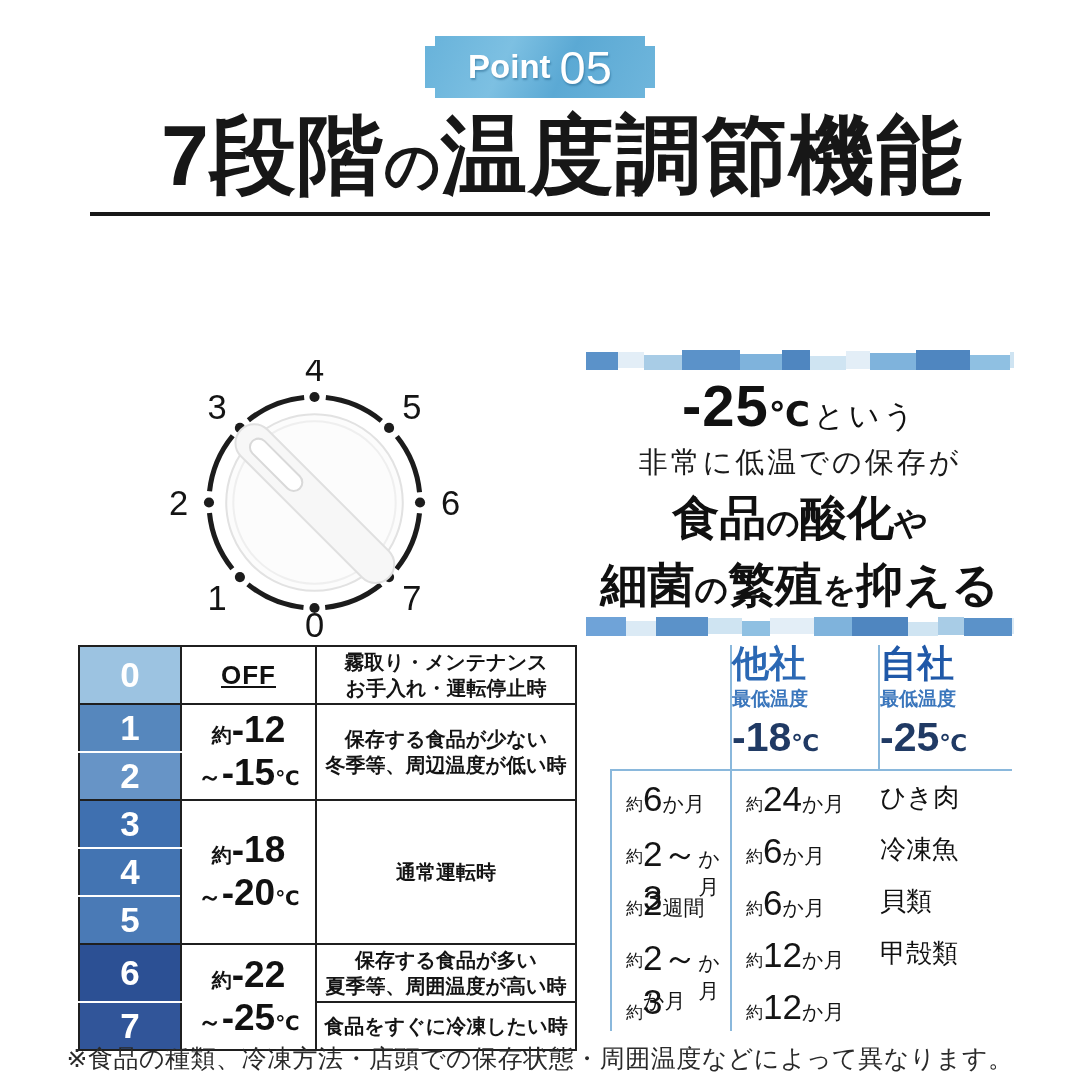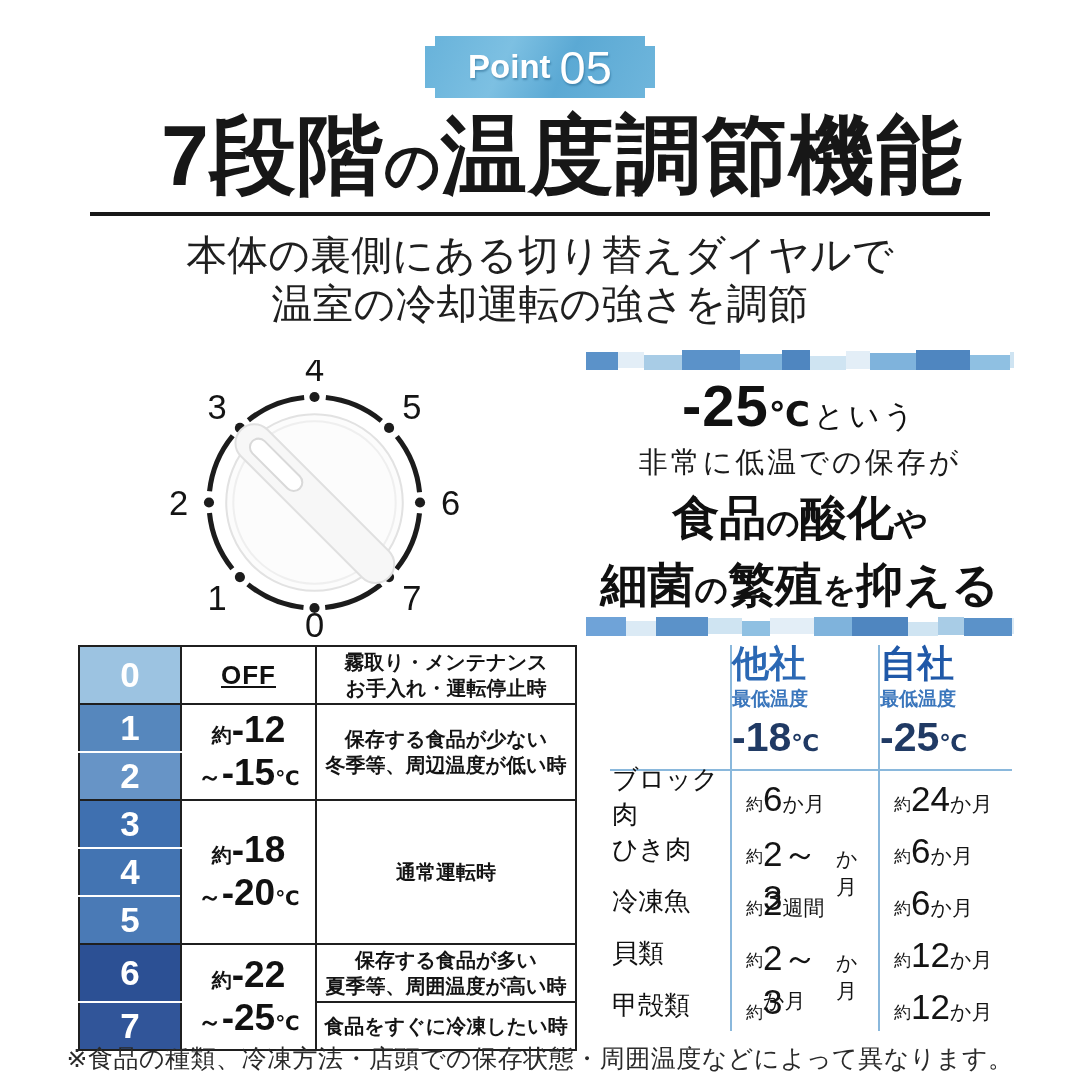--- a/index.html
+++ b/index.html
@@ -89,24 +89,20 @@
 <div class="canvas">
 
   <div class="badge">
     <span class="p">Point</span>
     <span class="n">05</span>
   </div>
 
   <div class="title"><span class="big">7段階</span><span class="sm">の</span><span class="big">温度調節機能</span></div>
   <div class="rule"></div>
 
-  <div class="subtitle">
-    <span style="display:block">本体の裏側にある切り替えダイヤルで</span>
-    <span style="display:block">温室の冷却運転の強さを調節</span>
-  </div>
 
   <div class="dial-wrap">
     <svg width="345" height="285" viewBox="0 0 340 280">
 
       <circle cx="170" cy="140" r="104" fill="none" stroke="#1c1c1c" stroke-width="5" stroke-dasharray="60 21.68" stroke-dashoffset="70.84"></circle>
 
       <g fill="#1c1c1c">
         <circle cx="170" cy="244" r="5"></circle>
           <circle cx="96.5" cy="213.5" r="5"></circle>
         <circle cx="66" cy="140" r="5"></circle>
@@ -249,21 +245,20 @@
     </div>
     <div class="c-head c-vline">
       <span class="c-name-own">自社</span>
       <span class="c-sub">最低温度</span>
       <span class="c-temp">
           <span class="v">-25</span>
           <span class="u">℃</span>
         </span>
     </div>
 
-    <div class="c-food">ブロック肉</div>
     <div class="c-val c-vline">
         <span class="ap">約</span>
         <span class="v">6</span>
         <span class="u">か月</span>
       </div>
     <div class="c-val c-vline">
         <span class="ap">約</span>
         <span class="v">24</span>
         <span class="u">か月</span>
       </div>

